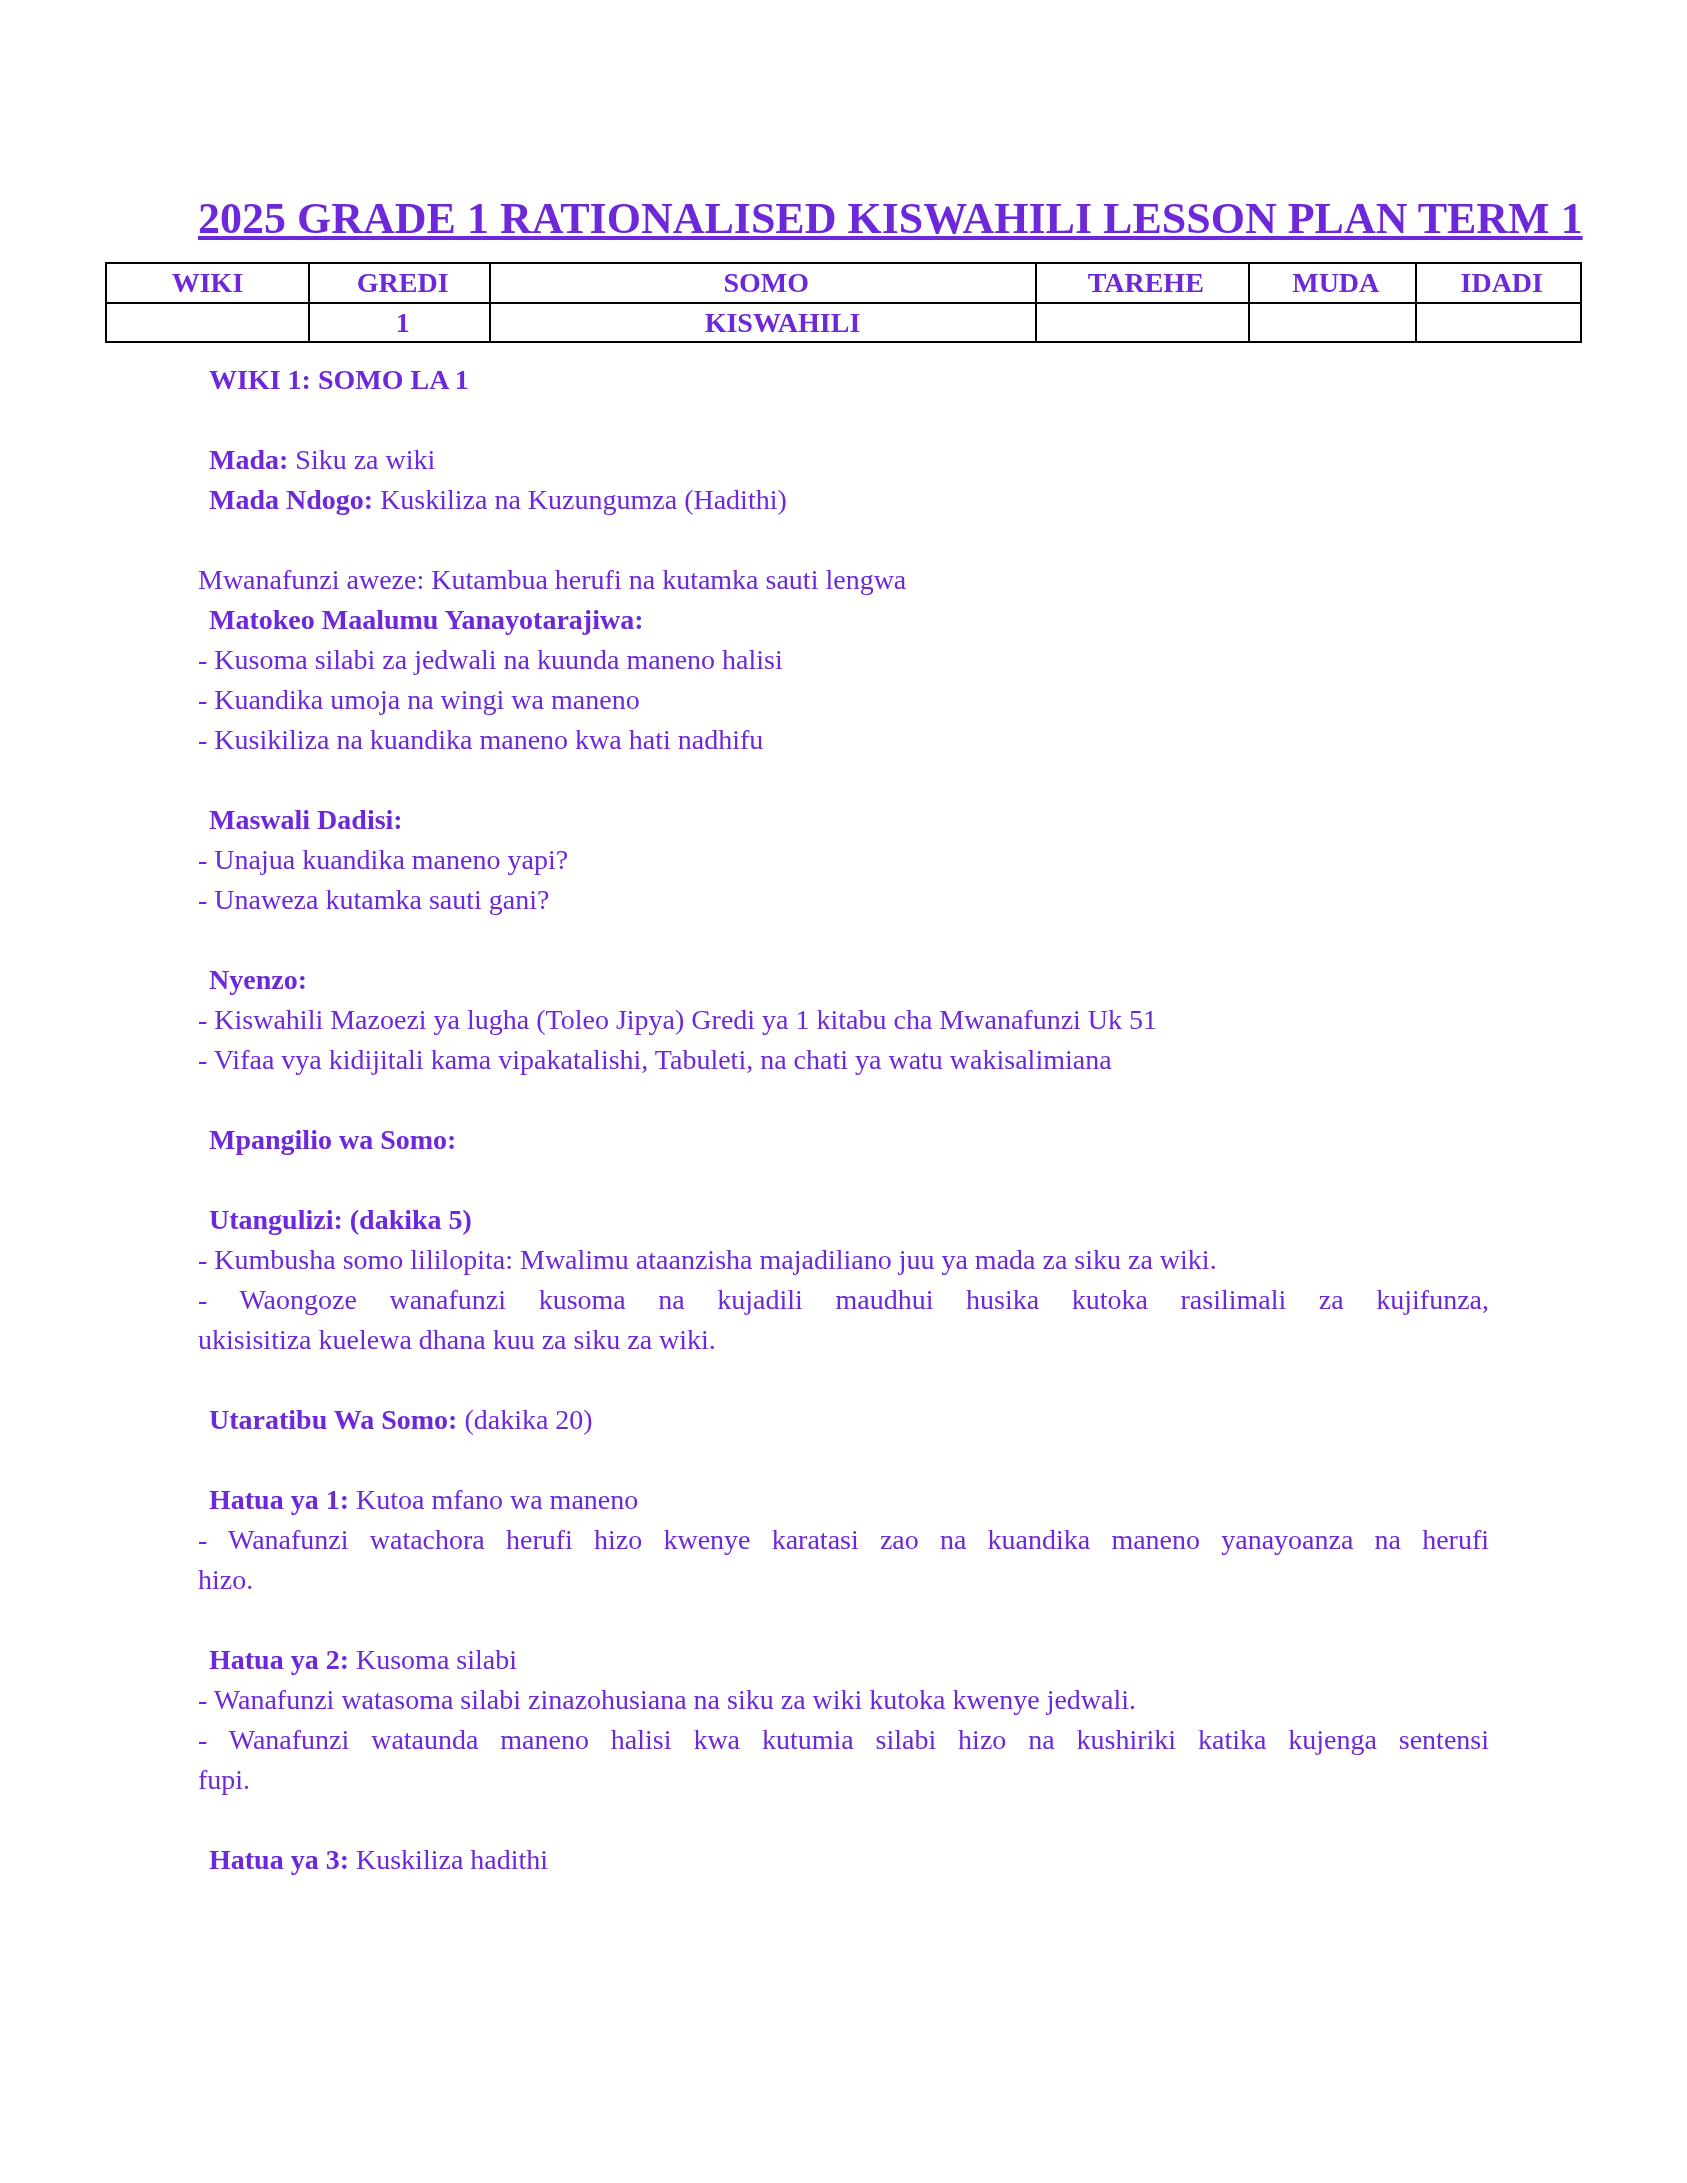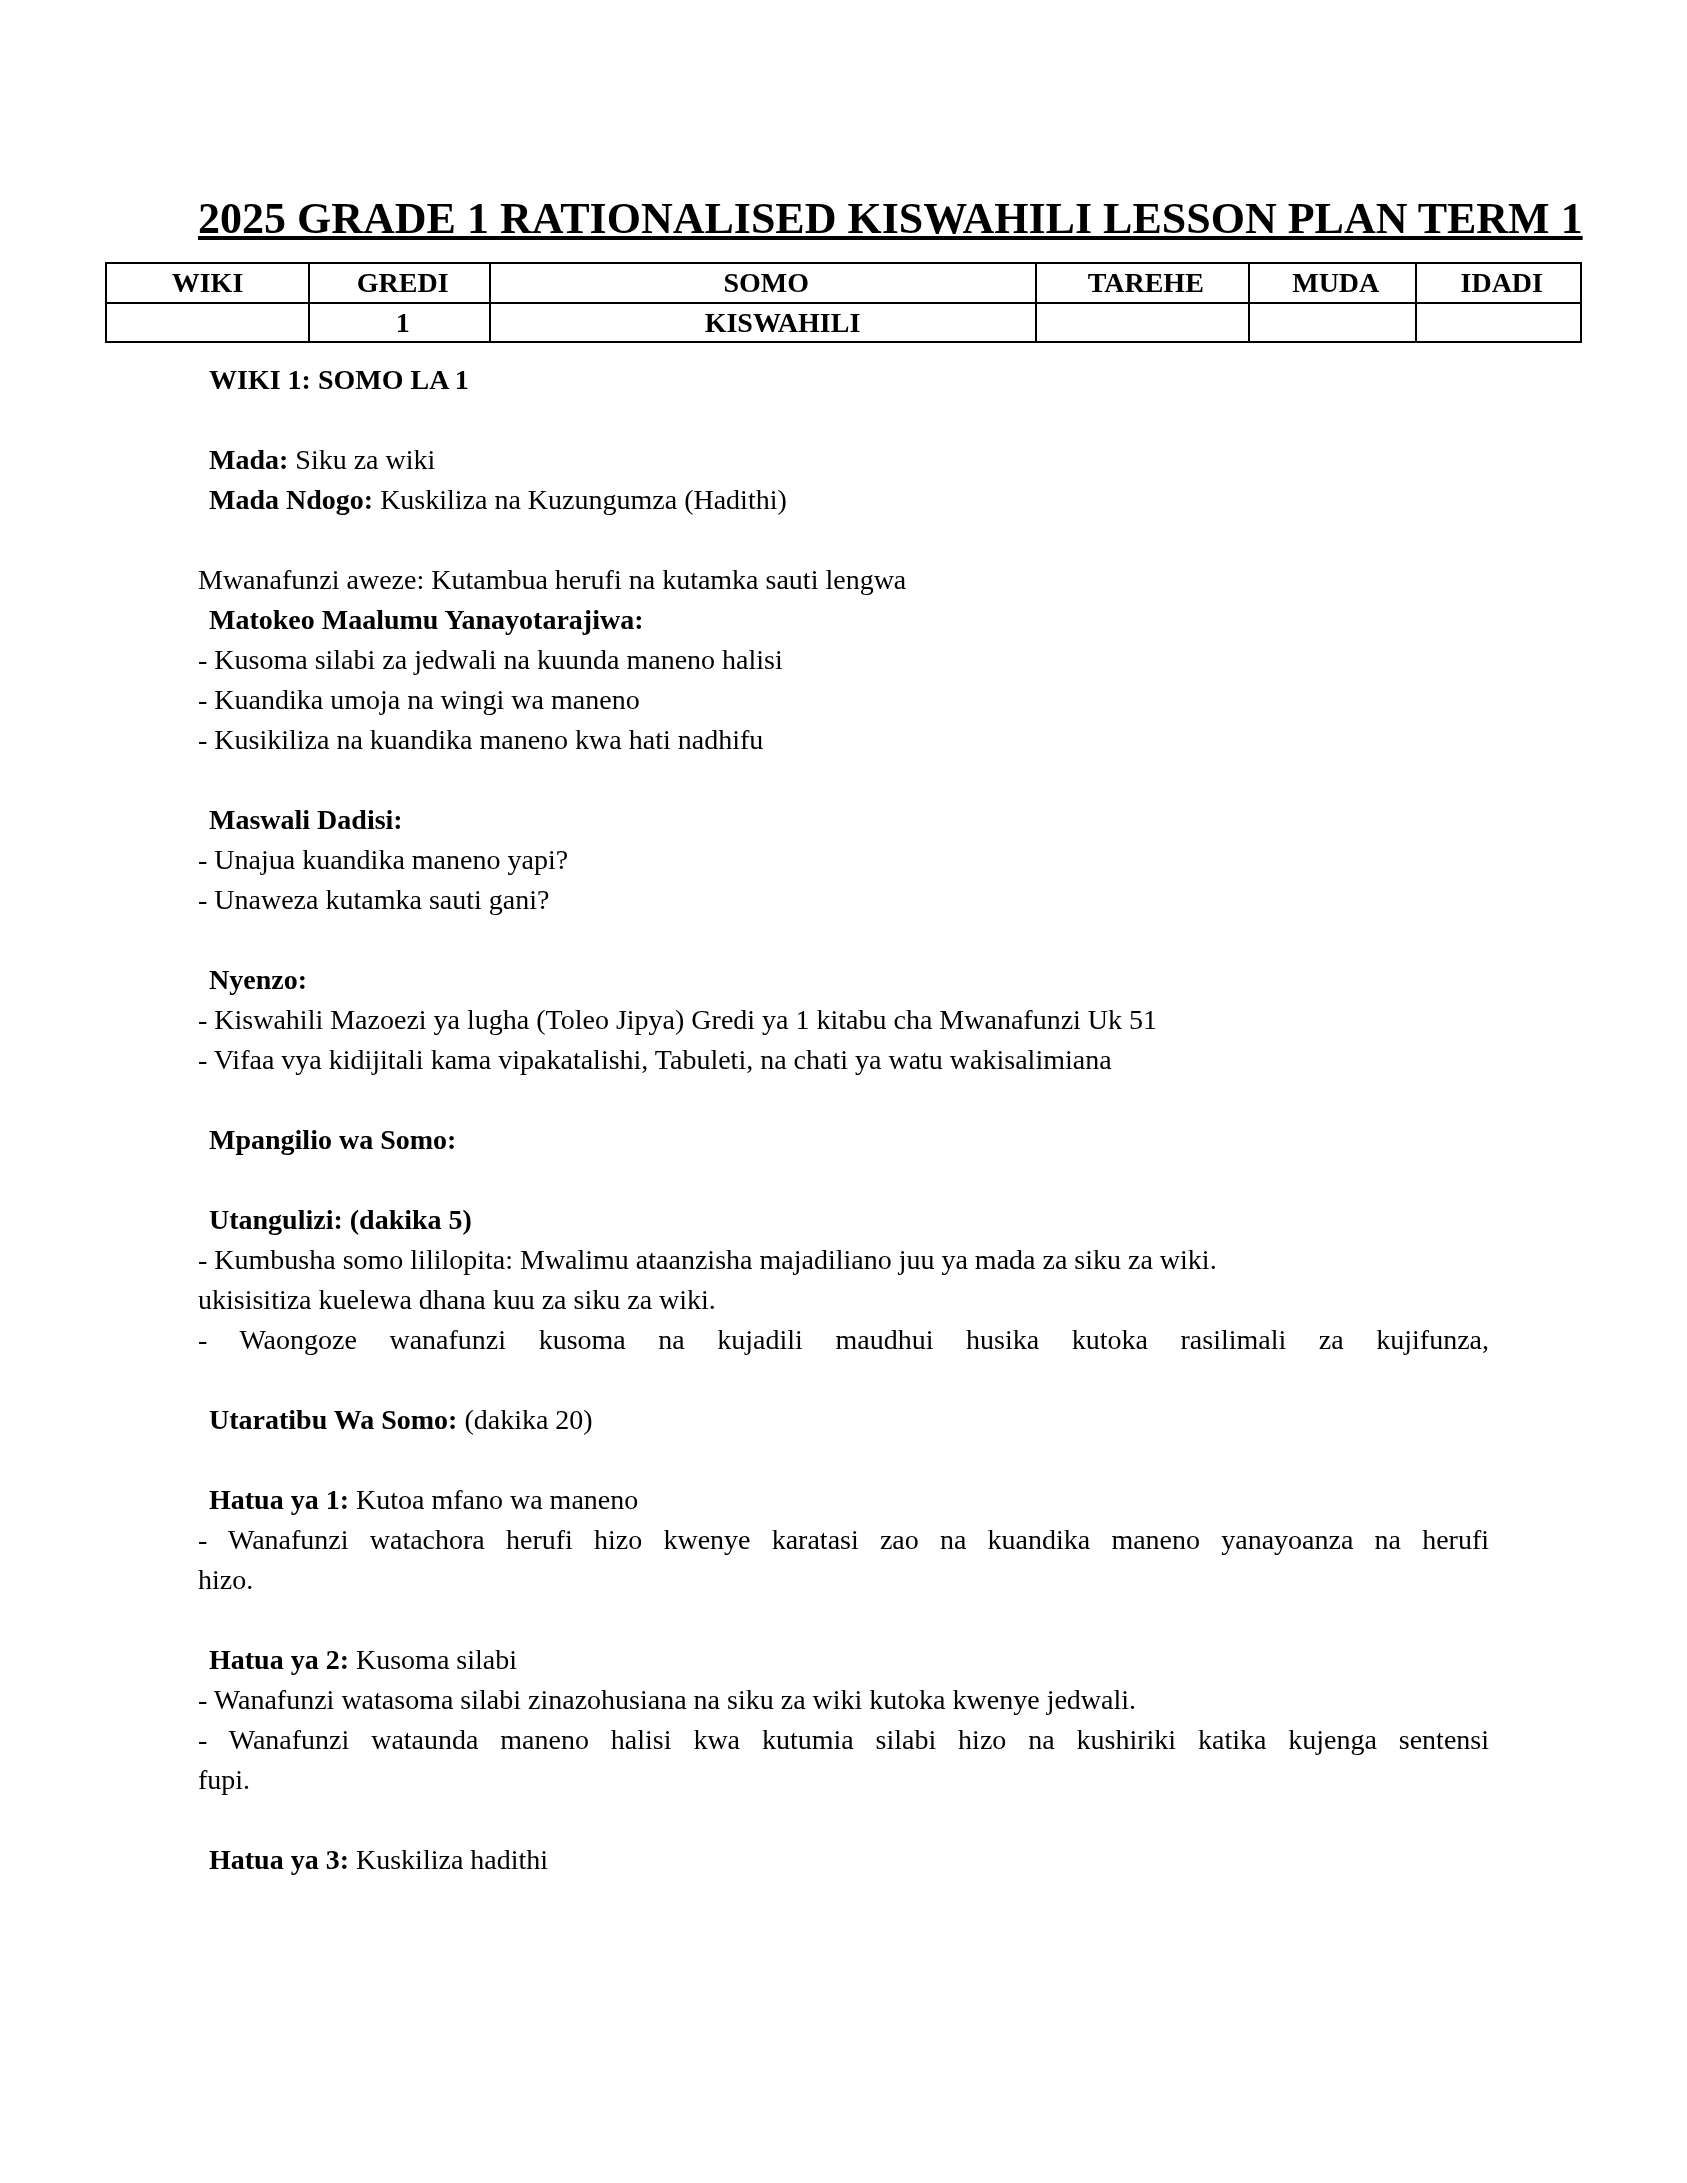--- a/index.html
+++ b/index.html
@@ -3,21 +3,21 @@
 <meta charset="utf-8">
 <style>
   html, body { margin: 0; padding: 0; background: #ffffff; }
   .page {
     position: relative;
     width: 1687px;
     height: 2183px;
     box-sizing: border-box;
     padding: 193px 198px 0 198px;
     background: #ffffff;
-    color: #000000;
+    color: #6d28d9;
     font-family: "Liberation Serif", "DejaVu Serif", serif;
     font-size: 28px;
     line-height: 40px;
     overflow: hidden;
   }
   h1.doc-title {
     margin: 0;
     font-size: 44px;
     line-height: 52px;
     font-weight: bold;
@@ -123,22 +123,22 @@
       <div class="line">- Vifaa vya kidijitali kama vipakatalishi, Tabuleti, na chati ya watu wakisalimiana</div>
     </div>
 
     <div class="block">
       <div class="line b">Mpangilio wa Somo:</div>
     </div>
 
     <div class="block">
       <div class="line b">Utangulizi: (dakika 5)</div>
       <div class="line">- Kumbusha somo lililopita: Mwalimu ataanzisha majadiliano juu ya mada za siku za wiki.</div>
+      <div class="line jfull">- Waongoze wanafunzi kusoma na kujadili maudhui husika kutoka rasilimali za kujifunza,</div>
       <div class="line">ukisisitiza kuelewa dhana kuu za siku za wiki.</div>
-      <div class="line jfull">- Waongoze wanafunzi kusoma na kujadili maudhui husika kutoka rasilimali za kujifunza,</div>
     </div>
 
     <div class="block">
       <div class="line"><span class="b">Utaratibu Wa Somo:</span><span> (dakika 20)</span></div>
     </div>
 
     <div class="block">
       <div class="line"><span class="b">Hatua ya 1:</span><span> Kutoa mfano wa maneno</span></div>
       <div class="line jfull">- Wanafunzi watachora herufi hizo kwenye karatasi zao na kuandika maneno yanayoanza na herufi</div>
       <div class="line">hizo.</div>

